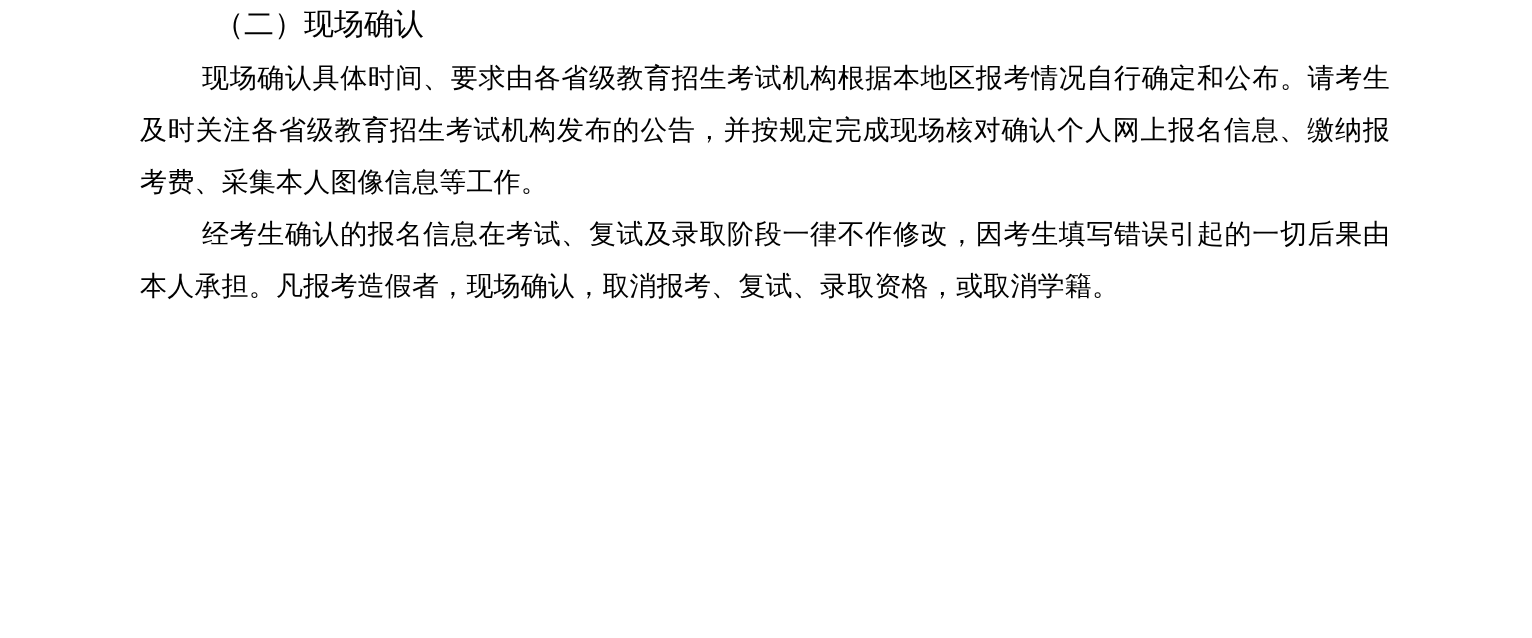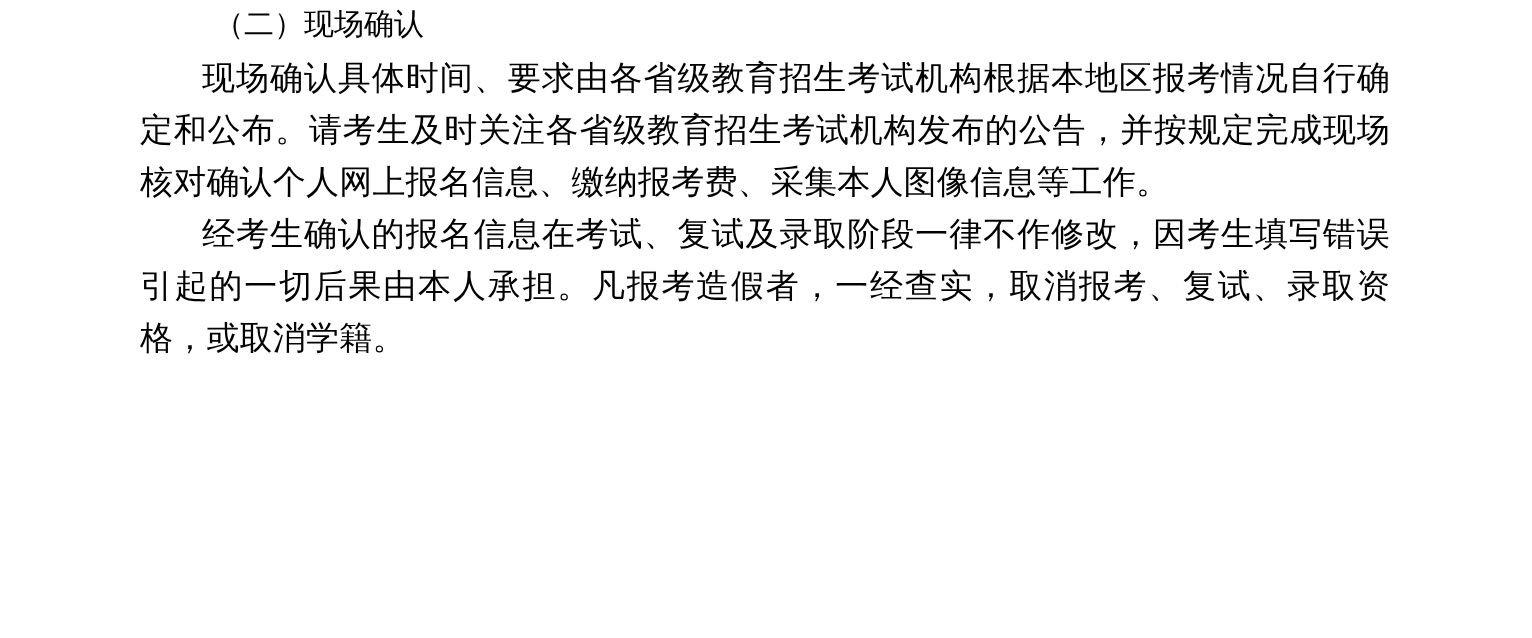--- a/index.html
+++ b/index.html
@@ -31,32 +31,32 @@
   .heading {
     font-size: 30px;
     line-height: 44px;
     margin: 0 0 6px 0;
     text-indent: 74px;
     font-weight: normal;
     letter-spacing: 0px;
     font-family: "DejaVu Serif", "Liberation Serif", serif;
   }
   p.para {
-    font-size: 33px;
+    font-size: 27px;
     line-height: 52px;
     margin: 0;
     text-indent: 62px;
     text-align: justify;
     text-justify: inter-ideograph;
     letter-spacing: 0.2px;
     font-family: "DejaVu Serif", "Liberation Serif", serif;
   }
 </style>
 </head>
 <body>
 
 <div class="page">
   <div class="doc-body">
     <h2 class="heading">（二）现场确认</h2>
     <p class="para">现场确认具体时间、要求由各省级教育招生考试机构根据本地区报考情况自行确定和公布。请考生及时关注各省级教育招生考试机构发布的公告，并按规定完成现场核对确认个人网上报名信息、缴纳报考费、采集本人图像信息等工作。</p>
-    <p class="para">经考生确认的报名信息在考试、复试及录取阶段一律不作修改，因考生填写错误引起的一切后果由本人承担。凡报考造假者，一经查实，取消报考、复试、录取资格，或取消学籍。</p>
+    <p class="para">经考生确认的报名信息在考试、复试及录取阶段一律不作修改，因考生填写错误引起的一切后果由本人承担。凡报考造假者，现场确认，取消报考、复试、录取资格，或取消学籍。</p>
   </div>
 </div>
 
 </body></html>

